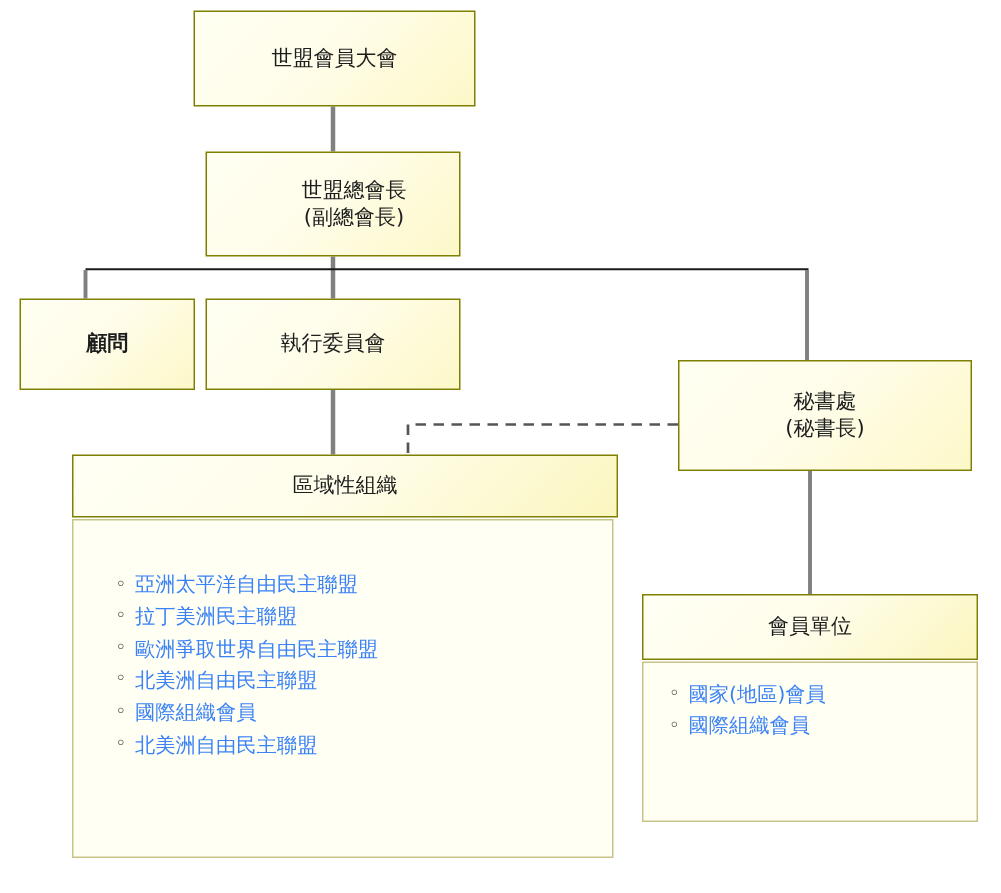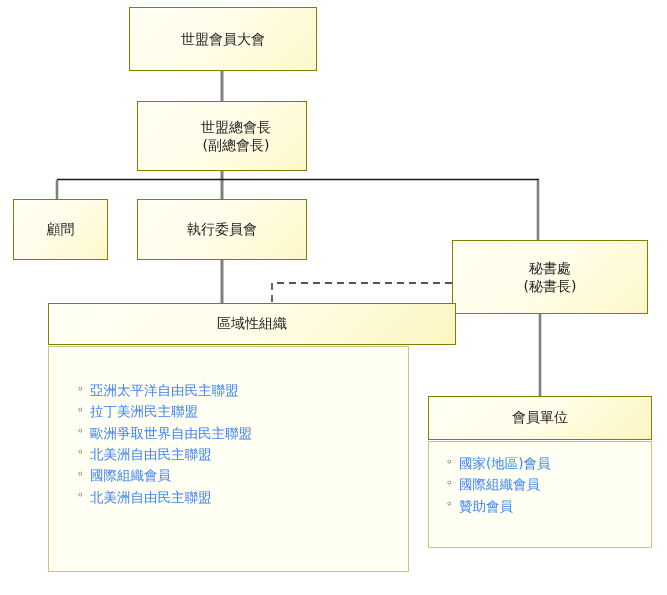--- a/index.html
+++ b/index.html
@@ -89,25 +89,25 @@
     position: absolute;
     left: 0;
     top: -0.5px;
     font-size: 12px;
     color: #1d1d1d;
   }
 
   
   #node-assembly      { left: 129px; top: 7px;   width: 188px; height: 64px; }
   #node-president     { left: 137px; top: 101px; width: 170px; height: 70px; padding-left: 28px; }
-  #node-advisor       { left: 13px;  top: 199px; width: 95px;  height: 61px; }
+  #node-advisor       { left: 13px;  top: 199px; width: 117px;  height: 61px; font-weight: bold; }
   #node-exec          { left: 137px; top: 199px; width: 170px; height: 61px; }
   #node-secretariat   { left: 452px; top: 240px; width: 196px; height: 74px; }
 
-  #group-regional-header { left: 48px; top: 303px; width: 408px; height: 42px; }
+  #group-regional-header { left: 48px; top: 303px; width: 364px; height: 42px; }
   #group-regional-body   { left: 48px; top: 346px; width: 361px; height: 226px; }
   #group-regional-body .group-list { margin: 33px 0 0 28px; }
 
   #group-members-header  { left: 428px; top: 396px; width: 224px; height: 44px; }
   #group-members-body    { left: 428px; top: 441px; width: 224px; height: 107px; }
   #group-members-body .group-list { margin: 11px 0 0 17px; }
 </style>
 </head>
 <body>
 
@@ -168,17 +168,16 @@
     </ul>
   </div>
 
   <div class="group-header" id="group-members-header">
     <span class="node-title">會員單位</span>
   </div>
   <div class="group-body" id="group-members-body">
     <ul class="group-list">
       <li>國家(地區)會員</li>
       <li>國際組織會員</li>
-      <li>贊助會員</li>
     </ul>
   </div>
 
 </div>
 
 </body></html>

